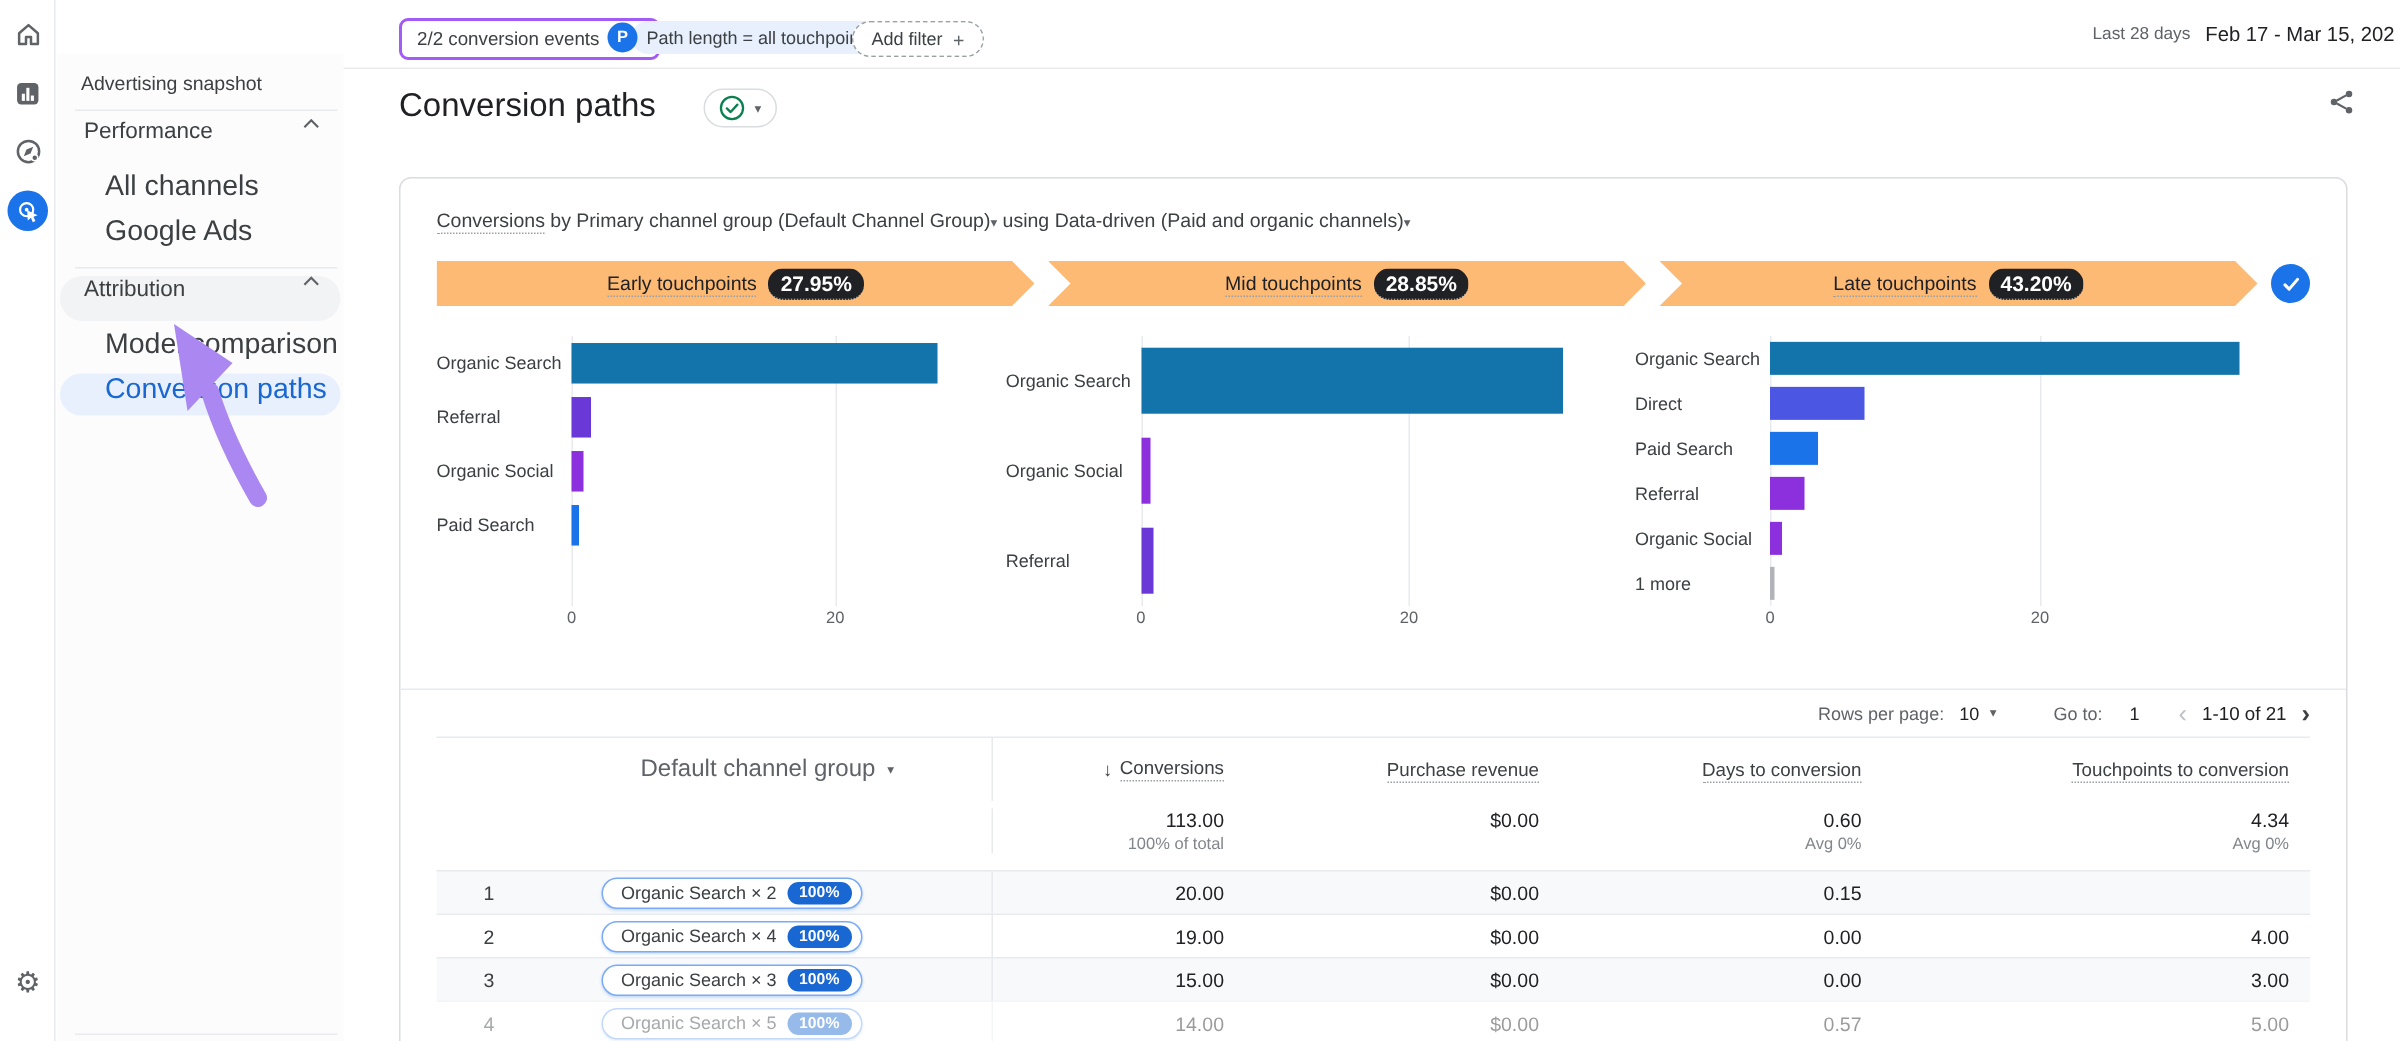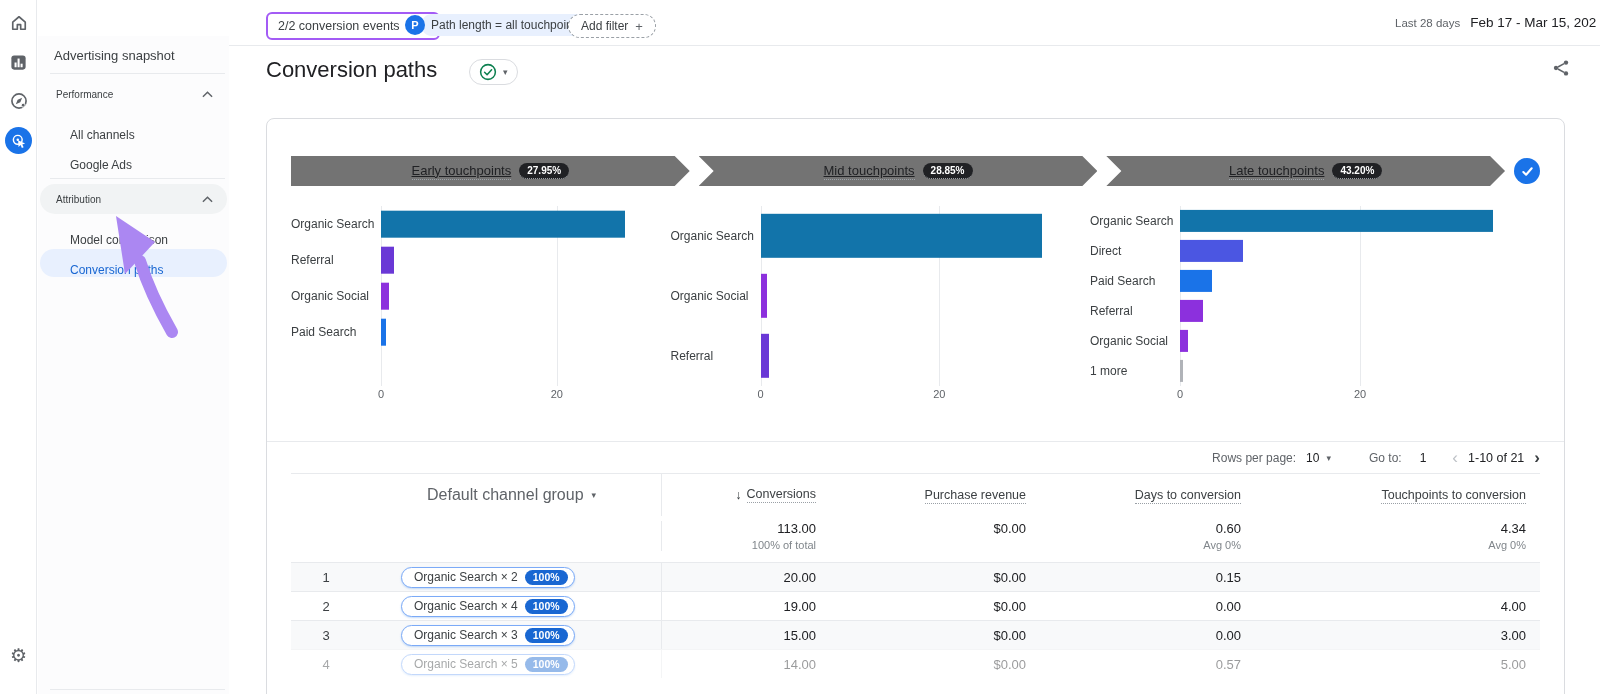--- a/index.html
+++ b/index.html
@@ -12,23 +12,23 @@
   .rail { position:absolute; left:0; top:0; width:37px; height:694px; background:#fff; border-right:1px solid #e8eaed; z-index:5; }
   .rail-icon { width:37px; height:34px; display:flex; align-items:center; justify-content:center; cursor:pointer; }
   .rail-top { padding-top:6px; display:flex; flex-direction:column; gap:5px; }
   .rail-bottom { position:absolute; bottom:22px; left:0; width:37px; display:flex; justify-content:center; }
   .adv-circle { width:27px; height:27px; border-radius:50%; background:#1a73e8; display:flex; align-items:center; justify-content:center; }
   .gear { font-size:19px; color:#5f6368; line-height:1; }
   
   .nav { position:absolute; left:38px; top:0; width:191px; height:694px; background:#fcfcfd; z-index:4;margin-top:36px; }
   .nav-top-item { padding:12px 0 10px 16px; font-size:13px; color:#3c4043; cursor:pointer; }
   .nav-divider { border-top:1px solid #e8eaed; margin:0 4px 0 12px; }
-  .nav-section { display:flex; align-items:center; justify-content:space-between; padding:0 14px 0 16px; height:30px; margin:5px 2px; font-size:10px; color:#3c4043; border-radius:16px; cursor:pointer;gap:37px; }
+  .nav-section { display:flex; justify-content:space-between; padding:0 14px 0 16px; height:30px; margin:5px 2px; font-size:15px; color:#3c4043; border-radius:16px; cursor:pointer;gap:37px; }
   .nav-section.hovered { background:#f1f3f4; }
-  .nav-item { height:28px; display:flex; align-items:flex-end; padding-left:30px; font-size:12px; color:#3c4043; border-radius:16px; margin:0 2px 2px 2px; cursor:pointer; }
+  .nav-item { height:28px; display:flex; align-items:flex-start; padding-left:30px; font-size:19px; color:#3c4043; border-radius:16px; margin:0 2px 2px 2px; cursor:pointer; }
   .nav-item.selected { background:#e8f0fe; color:#1967d2; }
   .nav-bottom { position:absolute; bottom:14px; left:0; width:100%; }
   .collapse { display:flex; justify-content:flex-end; padding:8px 20px 0 0; color:#5f6368; font-size:16px; cursor:pointer; }
   .arrow-overlay { position:absolute; left:90px; top:205px; width:105px; height:140px; pointer-events:none; z-index:6; }
   
   .main { position:absolute; left:229px; top:0; width:1371px; height:694px; }
   .topbar { position:relative; height:46px; border-bottom:1px solid #e8eaed; }
   .events-btn { position:absolute; left:37px; top:12px; height:28px; display:flex; align-items:center; gap:24px; padding:3px 10px; background:#fff; border:2px solid #a35bf5; border-radius:6px; font-size:12.5px; color:#3c4043; cursor:pointer; }
   .caret { font-size:9px; color:#5f6368; }
   .path-chip-wrap { position:absolute; left:176px; top:14px; display:flex; align-items:center; cursor:pointer; }
@@ -43,25 +43,25 @@
   .page-title { position:absolute; left:37px; top:11px; font-size:22px; font-weight:400; color:#202124; }
   .title-pill { position:absolute; left:240px; top:13px; height:26px; border:1px solid #dadce0; border-radius:16px; display:flex; align-items:center; gap:6px; padding:0 9px; cursor:pointer; background:#fff; }
   .share-btn { position:absolute; left:1322px; top:12px; cursor:pointer; }
   
   .card { position:absolute; left:37px; top:118px; width:1299px; height:620px; border:1px solid #dadce0; border-radius:8px; background:#fff; padding:20px 24px 0 24px; }
   .dim-line { font-size:13px; color:#3c4043; height:18px; }
   .dim-line .metric { border-bottom:1px dotted #9aa0a6; padding-bottom:1px; }
   .dim-dd { cursor:pointer; }
   
   .funnel { margin-top:17px; height:30px; display:flex; align-items:center; gap:9px; }
-  .stage { flex:1; height:30px; background:#737373; display:flex; align-items:center; justify-content:center; gap:8px; cursor:pointer; filter:drop-shadow(0 1px 1px rgba(60,64,67,.18));text-decoration:underline; }
+  .stage { flex:1; height:30px; background:#fdba74; display:flex; align-items:center; justify-content:center; gap:8px; cursor:pointer; filter:drop-shadow(0 1px 1px rgba(60,64,67,.18)); }
   .stage.first { clip-path:polygon(0 0, calc(100% - 15px) 0, 100% 50%, calc(100% - 15px) 100%, 0 100%); }
   .stage.mid, .stage.last { clip-path:polygon(0 0, calc(100% - 15px) 0, 100% 50%, calc(100% - 15px) 100%, 0 100%, 15px 50%); }
   .stage-label { font-size:13px; color:#202124; border-bottom:1px dotted #9aa0a6; padding-bottom:1px; }
-  .stage-pct { background:#202124; color:#fff; font-size:10px; font-weight:bold; border-radius:10px; padding:2px 8px; border-bottom:1px dotted #9aa0a6; }
+  .stage-pct { background:#202124; color:#fff; font-size:14px; font-weight:bold; border-radius:10px; padding:2px 8px; border-bottom:1px dotted #9aa0a6; }
   .funnel-check { width:26px; height:26px; border-radius:50%; background:#1a73e8; display:flex; align-items:center; justify-content:center; flex:none; cursor:pointer; }
   
   .charts { margin-top:20px; display:flex; justify-content:space-between; height:202px; }
   .chart { position:relative; height:202px; }
   .chart-0 { width:345px; } .chart-1 { width:385px; } .chart-2 { width:450px; }
   .c-row { display:flex; align-items:center; position:relative; z-index:1; }
   .c-label { width:90px; font-size:12px; color:#3c4043; flex:none; }
   .c-track { flex:1; position:relative; height:100%; }
   .c-bar { position:absolute; left:0; top:50%; transform:translateY(-50%); }
   .grid-line { position:absolute; top:0; height:180px; width:1px; background:#e8eaed; z-index:0; }
@@ -218,20 +218,23 @@
           <circle cx="6" cy="12" r="2.6" fill="#5f6368"></circle>
           <circle cx="18" cy="18.5" r="2.6" fill="#5f6368"></circle>
           <line x1="8.3" y1="10.8" x2="15.7" y2="6.7" stroke="#5f6368" stroke-width="1.8"></line>
           <line x1="8.3" y1="13.2" x2="15.7" y2="17.3" stroke="#5f6368" stroke-width="1.8"></line>
         </svg>
     </div>
   </div>
 
   <div class="card">
 
+    <div class="dim-line">
+      <span class="metric">Conversions</span><span> by Primary channel group (Default Channel Group)</span><span class="caret dim-dd">▾</span><span> using </span><span>Data-driven (Paid and organic channels)</span><span class="caret dim-dd">▾</span>
+    </div>
 
     <div class="funnel">
       <div class="stage first">
         <span class="stage-label">Early touchpoints</span>
         <span class="stage-pct">27.95%</span>
       </div>
       <div class="stage mid">
         <span class="stage-label">Mid touchpoints</span>
         <span class="stage-pct">28.85%</span>
       </div>

